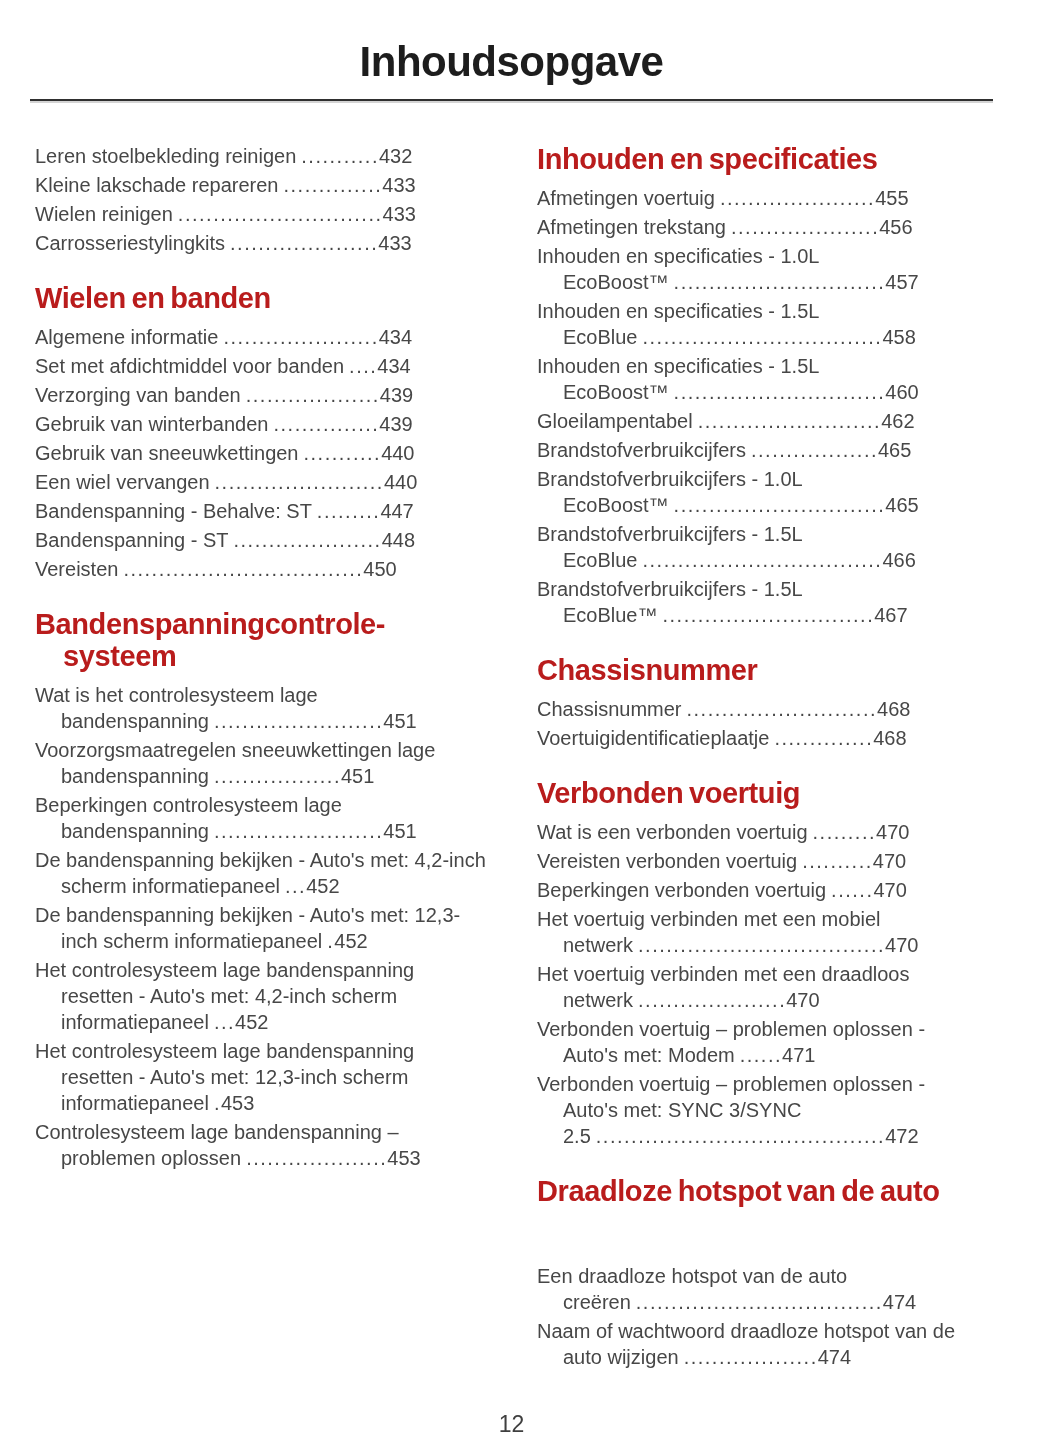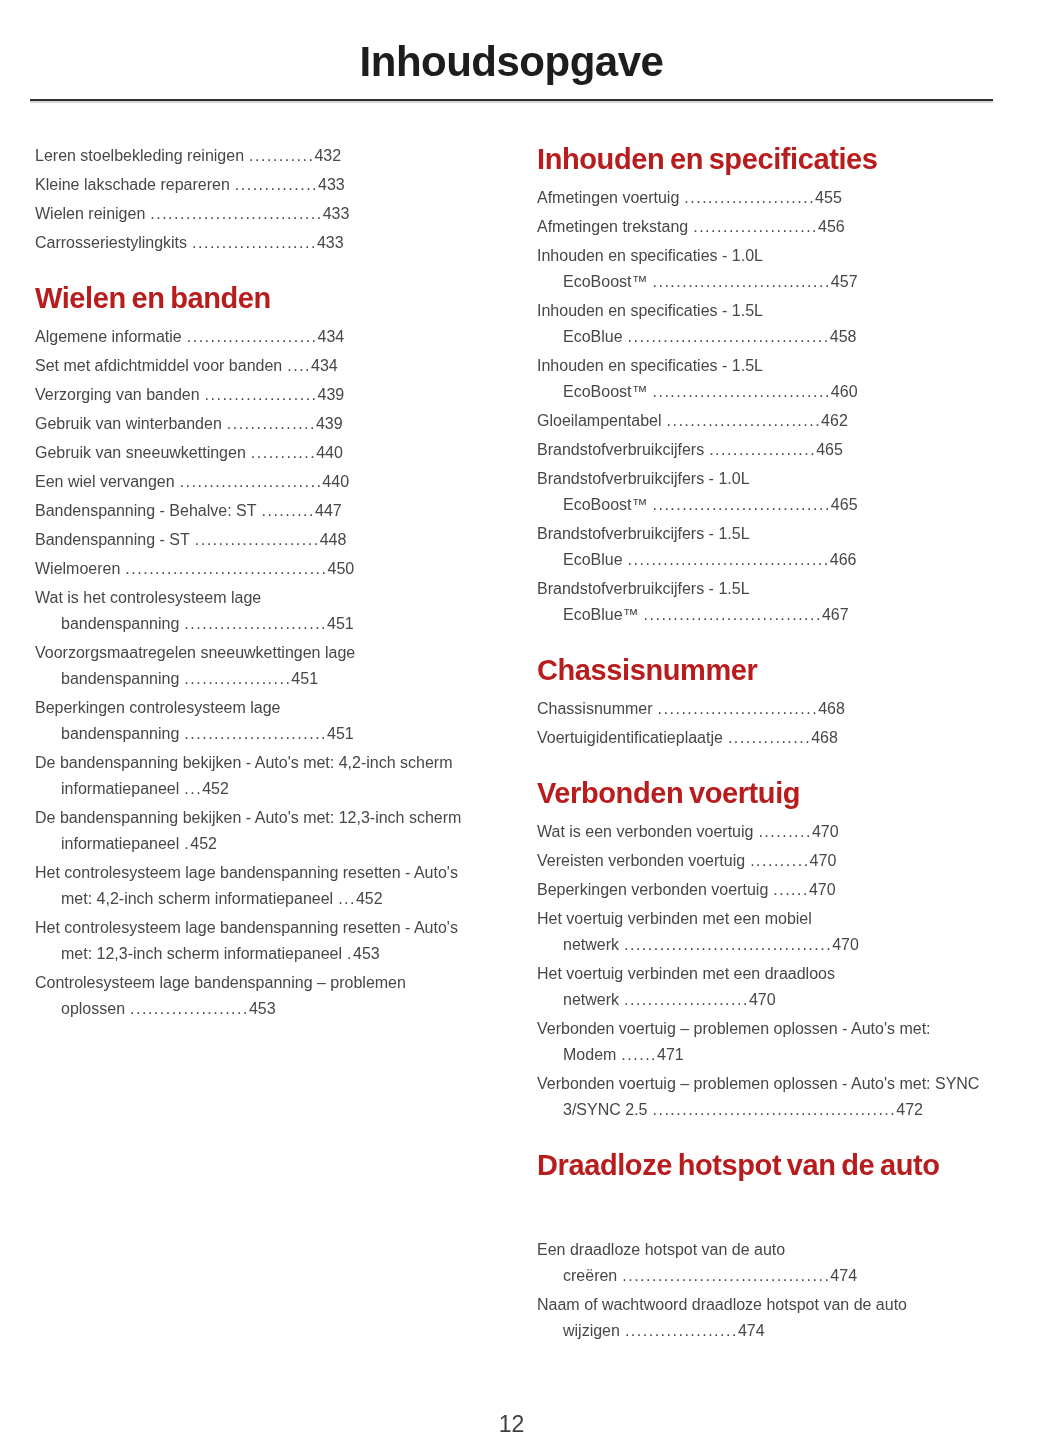--- a/index.html
+++ b/index.html
@@ -46,21 +46,21 @@
     color: #b91c1c;
     letter-spacing: -0.4px;
     word-spacing: -2px;
     font-weight: bold;
     padding-left: 28px;
     text-indent: -28px;
   }
   .block:first-child h2.sec { margin-top: 0; }
   .block.extra-gap h2.sec { margin-bottom: 56px; }
   .entry {
-    font-size: 16px;
+    font-size: 20px;
     line-height: 26px;
     color: #474747;
     padding-left: 26px;
     text-indent: -26px;
     margin-bottom: 3px;
   }
   .leader {
     letter-spacing: 1.5px;
     margin-left: 5px;
     word-break: break-all;
@@ -93,23 +93,24 @@
         <div class="block">
           <h2 class="sec">Wielen en banden</h2>
           <div class="entry"><span class="t">Algemene informatie</span><span class="leader">......................</span><span class="pg">434</span></div>
           <div class="entry"><span class="t">Set met afdichtmiddel voor banden</span><span class="leader">....</span><span class="pg">434</span></div>
           <div class="entry"><span class="t">Verzorging van banden</span><span class="leader">...................</span><span class="pg">439</span></div>
           <div class="entry"><span class="t">Gebruik van winterbanden</span><span class="leader">...............</span><span class="pg">439</span></div>
           <div class="entry"><span class="t">Gebruik van sneeuwkettingen</span><span class="leader">...........</span><span class="pg">440</span></div>
           <div class="entry"><span class="t">Een wiel vervangen</span><span class="leader">........................</span><span class="pg">440</span></div>
           <div class="entry"><span class="t">Bandenspanning - Behalve: ST</span><span class="leader">.........</span><span class="pg">447</span></div>
           <div class="entry"><span class="t">Bandenspanning - ST</span><span class="leader">.....................</span><span class="pg">448</span></div>
-          <div class="entry"><span class="t">Wielmoeren</span><span class="leader">..................................</span><span class="pg">450</span></div>
+          <div class="entry"><span class="t">Vereisten</span><span class="leader">..................................</span><span class="pg">450</span></div>
         </div>
         <div class="block">
+          <h2 class="sec">Bandenspanningcontrole-systeem</h2>
           <div class="entry"><span class="t">Wat is het controlesysteem lage bandenspanning</span><span class="leader">........................</span><span class="pg">451</span></div>
           <div class="entry"><span class="t">Voorzorgsmaatregelen sneeuwkettingen lage bandenspanning</span><span class="leader">..................</span><span class="pg">451</span></div>
           <div class="entry"><span class="t">Beperkingen controlesysteem lage bandenspanning</span><span class="leader">........................</span><span class="pg">451</span></div>
           <div class="entry"><span class="t">De bandenspanning bekijken - Auto's met: 4,2-inch scherm informatiepaneel</span><span class="leader">...</span><span class="pg">452</span></div>
           <div class="entry"><span class="t">De bandenspanning bekijken - Auto's met: 12,3-inch scherm informatiepaneel</span><span class="leader">.</span><span class="pg">452</span></div>
           <div class="entry"><span class="t">Het controlesysteem lage bandenspanning resetten - Auto's met: 4,2-inch scherm informatiepaneel</span><span class="leader">...</span><span class="pg">452</span></div>
           <div class="entry"><span class="t">Het controlesysteem lage bandenspanning resetten - Auto's met: 12,3-inch scherm informatiepaneel</span><span class="leader">.</span><span class="pg">453</span></div>
           <div class="entry"><span class="t">Controlesysteem lage bandenspanning – problemen oplossen</span><span class="leader">....................</span><span class="pg">453</span></div>
         </div>
       </div>

